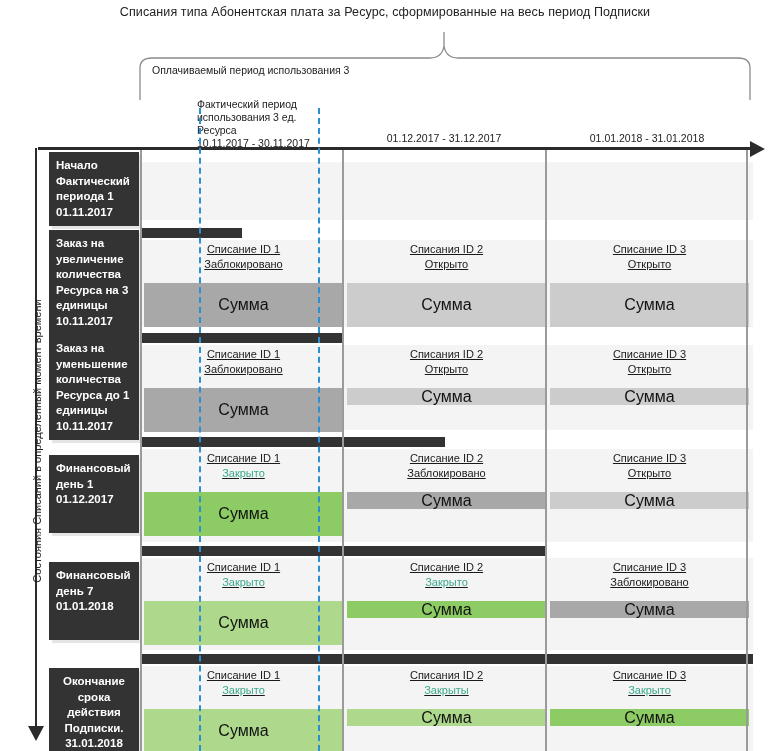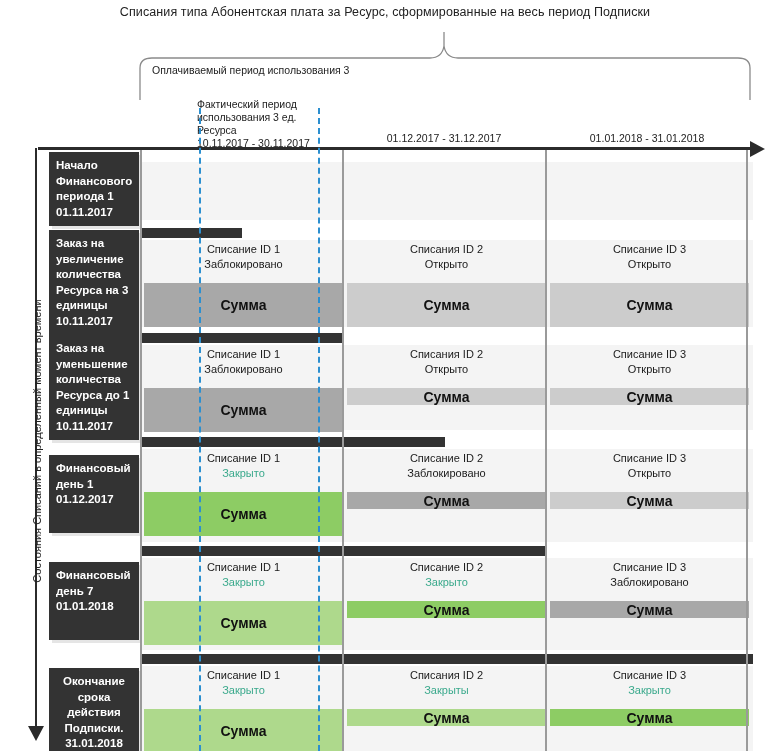--- a/index.html
+++ b/index.html
@@ -51,27 +51,27 @@
   .row{position:absolute;left:38px;width:715px;}
   .band{position:absolute;left:102px;top:0;width:613px;background:#f4f4f4;}
   .darkbar{position:absolute;height:10px;background:#333333;}
   .rowlabel{
     position:absolute;left:11px;background:#333333;color:#ffffff;
     font-size:11.5px;font-weight:bold;line-height:15.5px;
     padding:6px 7px;box-sizing:border-box;width:90px;
     box-shadow:3px 3px 0 rgba(0,0,0,.10);
   }
   .rowlabel.center{text-align:center;}
-  .cell{position:absolute;text-align:center;}
+  .cell{position:absolute;text-align:center;text-decoration:underline;}
   .cell .cid{font-size:11px;line-height:15px;color:#1a1a1a;}
   .cell .st{font-size:11px;line-height:15px;color:#1a1a1a;}
   .cell .st.closed{color:#3aa98c;}
   .amount{
-    position:absolute;font-size:14px;color:#111;
-    display:flex;align-items:center;justify-content:center;font-weight:bold;
+    position:absolute;font-size:16px;color:#111;
+    display:flex;align-items:center;justify-content:center;
   }
 </style>
 </head>
 <body>
 
 <div id="top-title">Списания типа Абонентская плата за Ресурс, сформированные на весь период Подписки</div>
 
 <svg id="brace-layer" viewBox="0 0 770 150" width="770" height="150">
   <path d="M140,100 L140,68 Q140,58 152,58 L430,58 Q442,58 444,46 Q446,58 458,58 L738,58 Q750,58 750,68 L750,100" fill="none" stroke="#8a8a8a" stroke-width="1.3"></path>
   <path d="M444,46 L444,32" fill="none" stroke="#8a8a8a" stroke-width="1.3"></path>
@@ -94,21 +94,21 @@
 <div id="x-arrow"></div>
 <div id="y-axis"></div>
 <div id="y-arrow"></div>
 <div id="y-axis-label">Состояния Списаний в определенный момент времени</div>
 
 <div id="rows-root">
     <div class="row" style="top: 150px; height: 75px; padding-left: 28px;">
       <div class="band" style="top: 12px; height: 58px; background: rgb(244, 244, 244);"></div>
       <div class="rowlabel" style="top: 2px; min-height: 66px; background: rgb(51, 51, 51);">
         <div>Начало</div>
-        <div>Финансового</div>
+        <div>Фактический</div>
         <div>периода 1</div>
         <div>01.11.2017</div>
       </div>
     </div>
     <div class="row" style="top: 228px; height: 103px;">
       <div class="band" style="top: 12px; height: 87px; background: rgb(244, 244, 244);"></div>
       <div class="darkbar" style="left: 102px; width: 102px; top: 0px; background: rgb(51, 51, 51);"></div>
       <div class="rowlabel" style="top: 2px; min-height: 98px; background: rgb(51, 51, 51);">
         <div>Заказ на</div>
         <div>увеличение</div>

